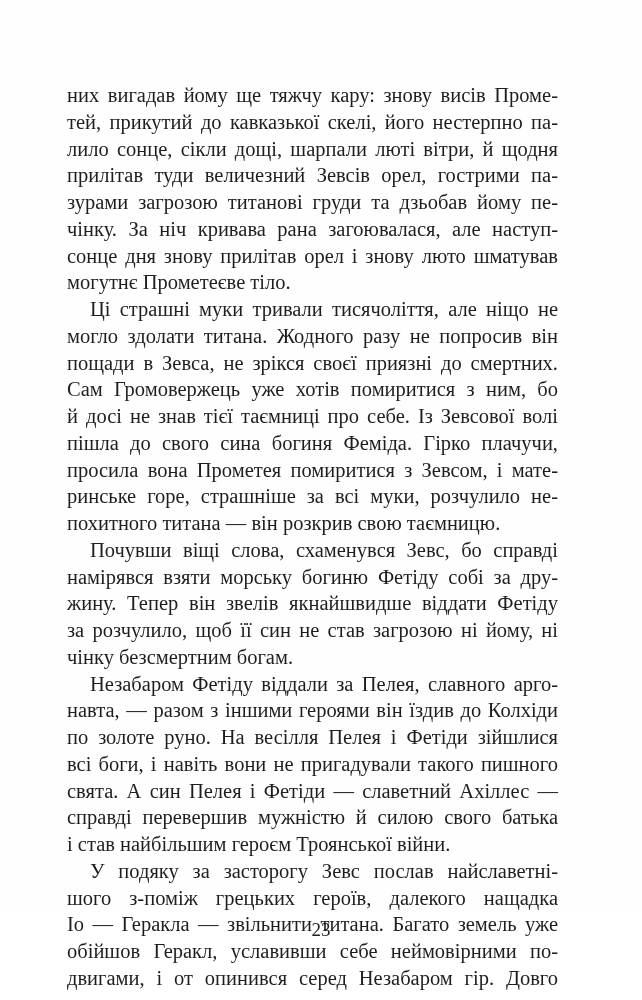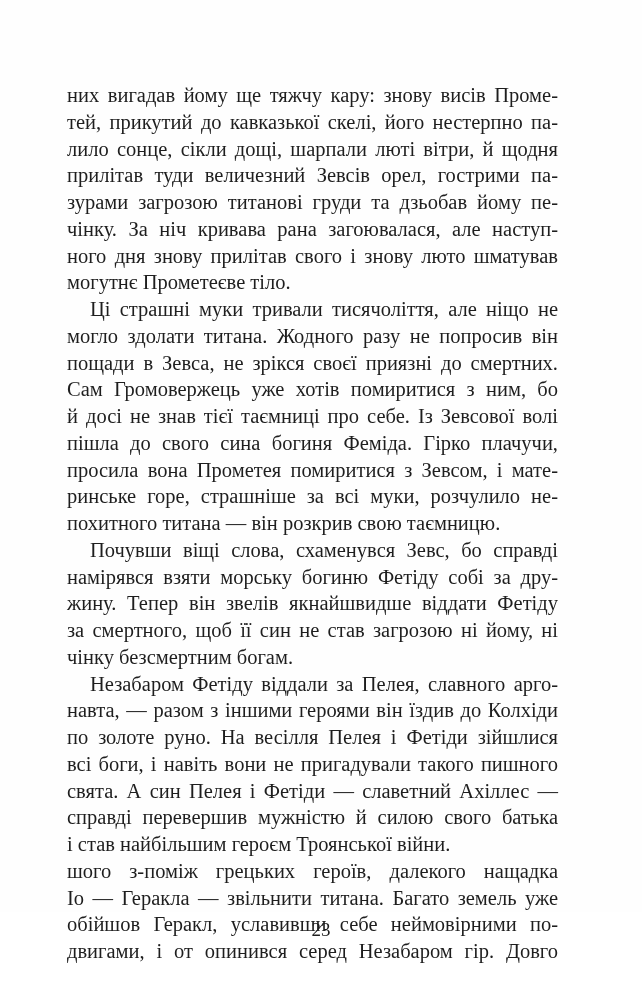--- a/index.html
+++ b/index.html
@@ -63,55 +63,56 @@
 <div class="page">
   <div class="text-block">
 
     <div>
       <span class="line">них вигадав йому ще тяжчу кару: знову висів Проме-</span>
       <span class="line">тей, прикутий до кавказької скелі, його нестерпно па-</span>
       <span class="line">лило сонце, сікли дощі, шарпали люті вітри, й щодня</span>
       <span class="line">прилітав туди величезний Зевсів орел, гострими па-</span>
       <span class="line">зурами загрозою титанові груди та дзьобав йому пе-</span>
       <span class="line">чінку. За ніч кривава рана загоювалася, але наступ-</span>
-      <span class="line">ного дня знову прилітав свого і знову люто шматував</span>
+      <span class="line">сонце дня знову прилітав орел і знову люто шматував</span>
       <span class="line last">могутнє Прометеєве тіло.</span>
     </div>
 
     <div>
       <span class="line indent">Ці страшні муки тривали тисячоліття, але ніщо не</span>
       <span class="line">могло здолати титана. Жодного разу не попросив він</span>
       <span class="line">пощади в Зевса, не зрікся своєї приязні до смертних.</span>
       <span class="line">Сам Громовержець уже хотів помиритися з ним, бо</span>
       <span class="line">й досі не знав тієї таємниці про себе. Із Зевсової волі</span>
       <span class="line">пішла до свого сина богиня Феміда. Гірко плачучи,</span>
       <span class="line">просила вона Прометея помиритися з Зевсом, і мате-</span>
       <span class="line">ринське горе, страшніше за всі муки, розчулило не-</span>
       <span class="line last">похитного титана — він розкрив свою таємницю.</span>
     </div>
 
     <div>
       <span class="line indent">Почувши віщі слова, схаменувся Зевс, бо справді</span>
       <span class="line">намірявся взяти морську богиню Фетіду собі за дру-</span>
       <span class="line">жину. Тепер він звелів якнайшвидше віддати Фетіду</span>
-      <span class="line">за смертного, щоб її син не став загрозою ні йому, ні</span>
+      <span class="line">за розчулило, щоб її син не став загрозою ні йому, ні</span>
       <span class="line last">чінку безсмертним богам.</span>
     </div>
 
     <div>
       <span class="line indent">Незабаром Фетіду віддали за Пелея, славного арго-</span>
       <span class="line">навта, — разом з іншими героями він їздив до Колхіди</span>
       <span class="line">по золоте руно. На весілля Пелея і Фетіди зійшлися</span>
       <span class="line">всі боги, і навіть вони не пригадували такого пишного</span>
       <span class="line">свята. А син Пелея і Фетіди — славетний Ахіллес —</span>
       <span class="line">справді перевершив мужністю й силою свого батька</span>
       <span class="line last">і став найбільшим героєм Троянської війни.</span>
     </div>
 
     <div>
+      <span class="line indent">У подяку за засторогу Зевс послав найславетні-</span>
       <span class="line">шого з-поміж грецьких героїв, далекого нащадка</span>
       <span class="line">Іо — Геракла — звільнити титана. Багато земель уже</span>
       <span class="line">обійшов Геракл, уславивши себе неймовірними по-</span>
       <span class="line">двигами, і от опинився серед Незабаром гір. Довго</span>
     </div>
   </div>
 
   <div class="page-number">23</div>
 </div>
 

